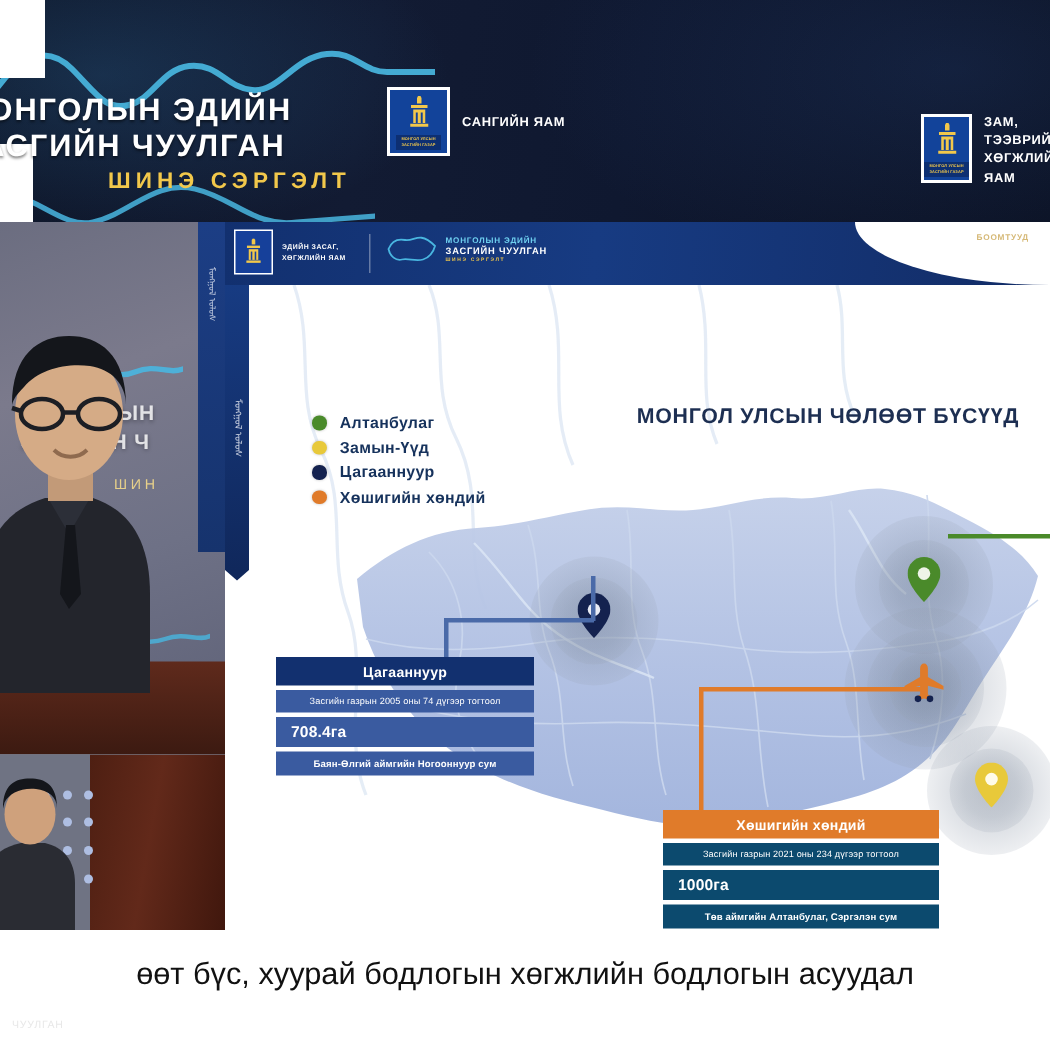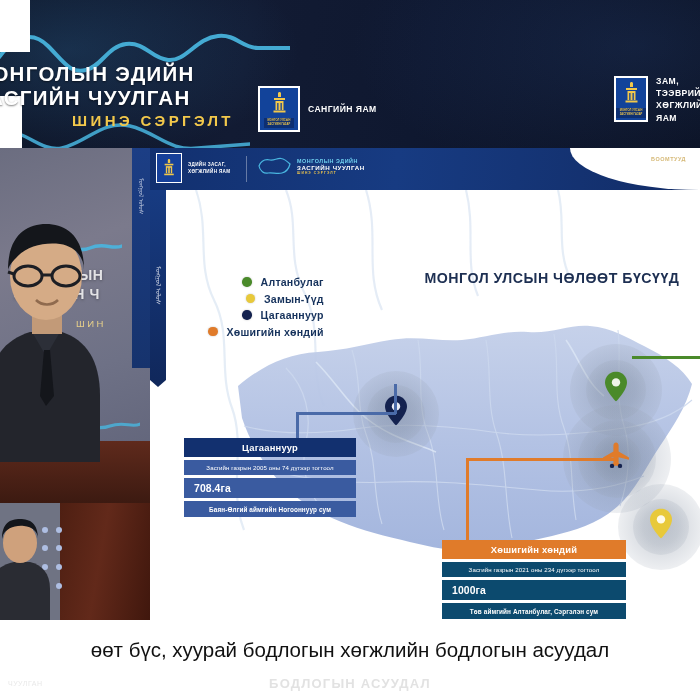--- a/index.html
+++ b/index.html
@@ -53,21 +53,21 @@
   .soyombo { width:15px; height:24px; position:relative; }
   .min-logo-cap {
     font-size:2.6px; color:#f2c84b; letter-spacing:.1px; text-align:center;
     line-height:1.45; margin-top:2px; font-weight:bold;
     background:#0d2f72; padding:1px 2px; width:30px;
   }
   .min-label {
     color:#ffffff; font-size:8.6px; font-weight:bold; letter-spacing:.45px;
     line-height:1.42; white-space:pre-line; text-transform:uppercase;
   }
-  #min-1 { left:258px; top:86px; }
+  #min-1 { left:258px; top:58px; }
   #min-2 { left:436px; top:75px; }
   #min-3 { left:614px; top:75px; }
 
   
   .slide {
     position:absolute; left:150px; top:148px; width:550px; height:472px;
     background:#ffffff; overflow:hidden;
   }
   .slide-header {
     position:absolute; left:0; top:0; width:550px; height:42px;
@@ -113,21 +113,21 @@
   .vband-script {
     writing-mode:vertical-lr; color:#e6e9f2; font-size:6.4px; letter-spacing:1px;
     opacity:.85; white-space:nowrap;
   }
 
   .map-area { position:absolute; left:16px; top:42px; width:534px; height:430px; background:#ffffff; overflow:hidden; }
   .map-svg { position:absolute; left:0; top:0; }
 
   
   .legend { position:absolute; left:42px; top:86px; }
-  .legend-row { display:flex; align-items:center; gap:9px; margin-bottom:4.5px;justify-content:flex-end; }
+  .legend-row { display:flex; align-items:center; gap:9px; margin-bottom:4.5px; }
   .legend-dot { width:9.5px; height:9.5px; border-radius:50%; flex:none; box-shadow:0 0 2px rgba(0,0,0,.25); }
   .legend-label { font-size:10.6px; font-weight:bold; color:#16325c; letter-spacing:.2px; }
 
   .slide-title {
     position:absolute; left:236px; top:80px; width:300px;
     font-size:14.2px; font-weight:bold; color:#1d2f52; letter-spacing:.5px;
     text-align:center;
   }
 
   
@@ -515,17 +515,16 @@
     </svg>
     <svg class="interp-person" viewBox="0 0 68 104">
       <path d="M4,104 L4,72 C4,56 14,48 28,45 L44,45 C56,48 64,56 64,72 L64,104 Z" fill="#2a2c33"></path>
       <ellipse cx="34" cy="26" rx="17" ry="20" fill="#cfa17c"></ellipse>
       <path d="M16,22 C16,6 24,2 34,2 C44,2 52,6 52,22 C52,14 46,10 38,9 C28,8 20,12 17,18 Z" fill="#14161b"></path>
     </svg>
   </div>
 
   <div class="caption">
     <div class="caption-line1">өөт бүс, хуурай бодлогын хөгжлийн бодлогын асуудал</div>
-    <div class="caption-line2">БОДЛОГЫН АСУУДАЛ</div>
     <div class="caption-line2b">ЧУУЛГАН</div>
   </div>
 
 </div>
 
 </body></html>

